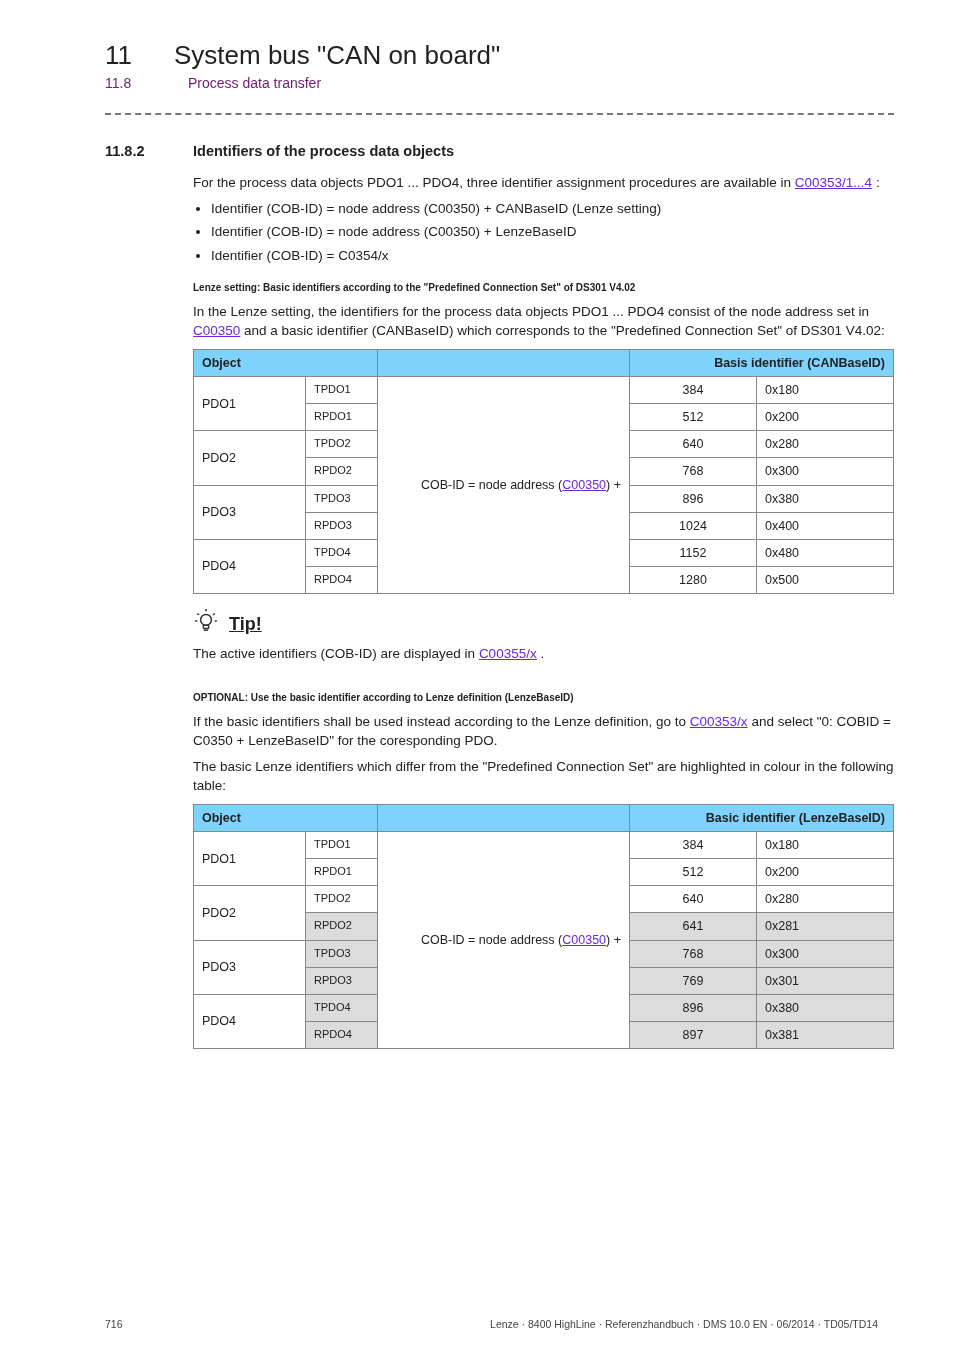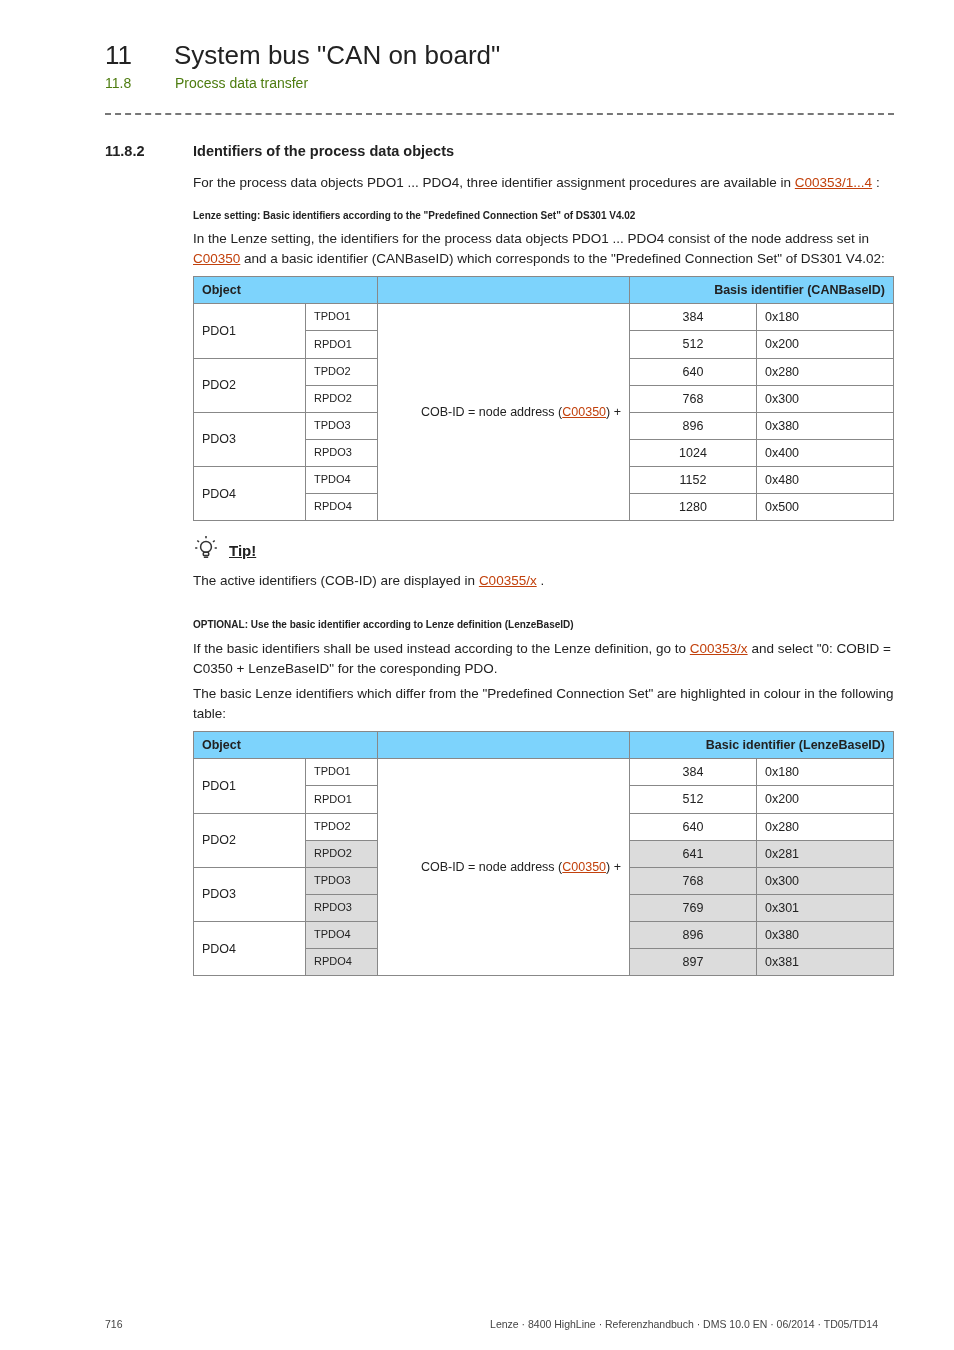--- a/index.html
+++ b/index.html
@@ -25,23 +25,23 @@
   }
   .chapter-num {
     font-size: 26px;
   }
   .chapter-title {
     font-size: 26px;
   }
   .section-line {
     display: flex;
     align-items: baseline;
-    gap: 42px;
+    gap: 55px;
     font-size: 14px;
-    color: #4d7c0f;
+    color: #701a75;
     margin-bottom: 22px;
   }
   .section-num { width: 28px; }
   .rule {
     border: none;
     border-top: 2px dashed #777;
     margin: 0 0 28px 0;
   }
   .h11-row {
     display: flex;
@@ -57,21 +57,21 @@
   .h11-title {
     font-weight: 700;
     font-size: 14.5px;
   }
   .body-block {
     margin-left: 88px;
     font-size: 13.5px;
     line-height: 1.45;
   }
   .body-block p { margin: 0 0 6px 0; }
-  a.link { color: #c2410c; }
+  a.link { color: #6d28d9; }
   ul.bullets {
     margin: 6px 0 14px 0;
     padding-left: 18px;
   }
   ul.bullets li { margin-bottom: 4px; }
   .subhead {
     font-weight: 700;
     font-size: 10px;
     margin: 16px 0 6px 0;
   }
@@ -97,21 +97,21 @@
   .col-formula { text-align: right; }
   .col-num { width: 110px; text-align: center; }
   .col-hex { width: 120px; text-align: left; }
   .tip-row {
     display: flex;
     align-items: center;
     gap: 10px;
     margin: 14px 0 4px 0;
   }
   .tip-icon svg { width: 26px; height: 26px; }
-  .tip-label { font-weight: 700; font-size: 15px; text-decoration: underline; }
+  .tip-label { font-weight: 700; font-size: 18px; text-decoration: underline; }
   .tip-text {
     margin-left: 36px;
     font-size: 13.5px;
   }
   .hl td.col-num, .hl td.col-hex, .hl td.col-sub { background: #dcdcdc; }
   .footer {
     position: absolute;
     bottom: 20px;
     left: 105px;
     right: 76px;
@@ -141,20 +141,25 @@
     <span class="h11-num">11.8.2</span>
     <span class="h11-title">Identifiers of the process data objects</span>
   </div>
 
   <div class="body-block">
     <p>
       <span>For the process data objects PDO1 ... PDO4, three identifier assignment procedures are available in </span>
       <a class="link" href="#">C00353/1...4</a>
       <span> :</span>
     </p>
+    <ul class="bullets">
+      <li>Identifier (COB-ID) = node address (C00350) + CANBaseID (Lenze setting)</li>
+      <li>Identifier (COB-ID) = node address (C00350) + LenzeBaseID</li>
+      <li>Identifier (COB-ID) = C0354/x</li>
+    </ul>
 
     <div class="subhead">Lenze setting: Basic identifiers according to the "Predefined Connection Set" of DS301 V4.02</div>
     <p>
       <span>In the Lenze setting, the identifiers for the process data objects PDO1 ... PDO4 consist of the node address set in </span>
       <a class="link" href="#">C00350</a>
       <span> and a basic identifier (CANBaseID) which corresponds to the "Predefined Connection Set" of DS301 V4.02:</span>
     </p>
 
     <table class="doc">
       <thead>

